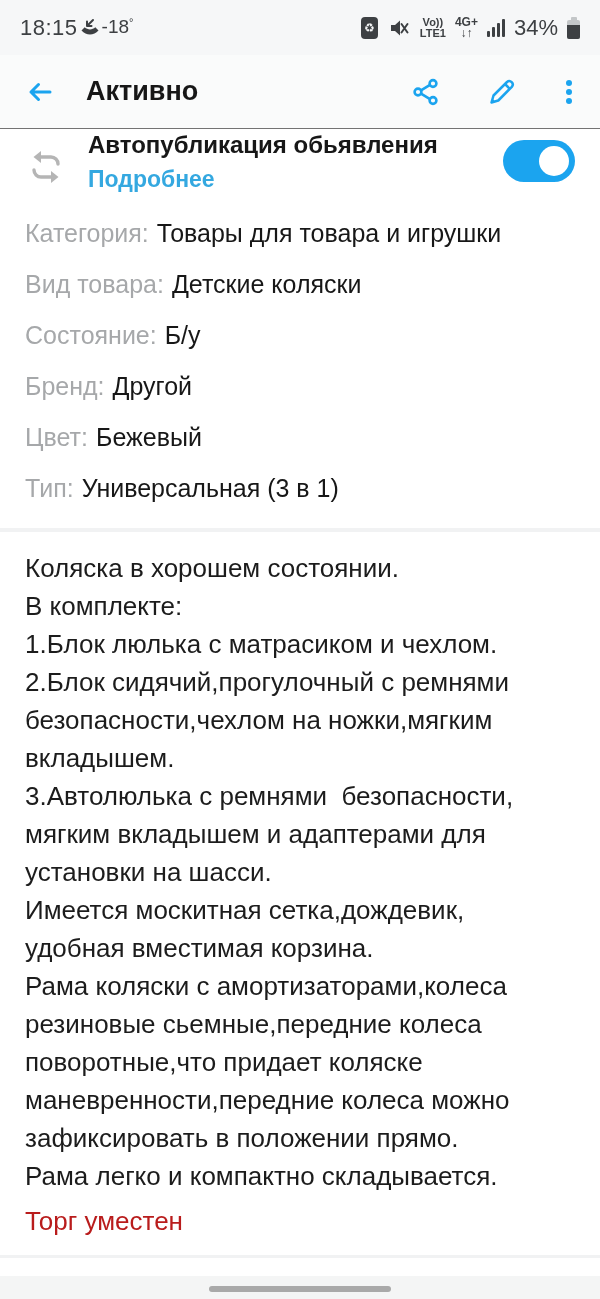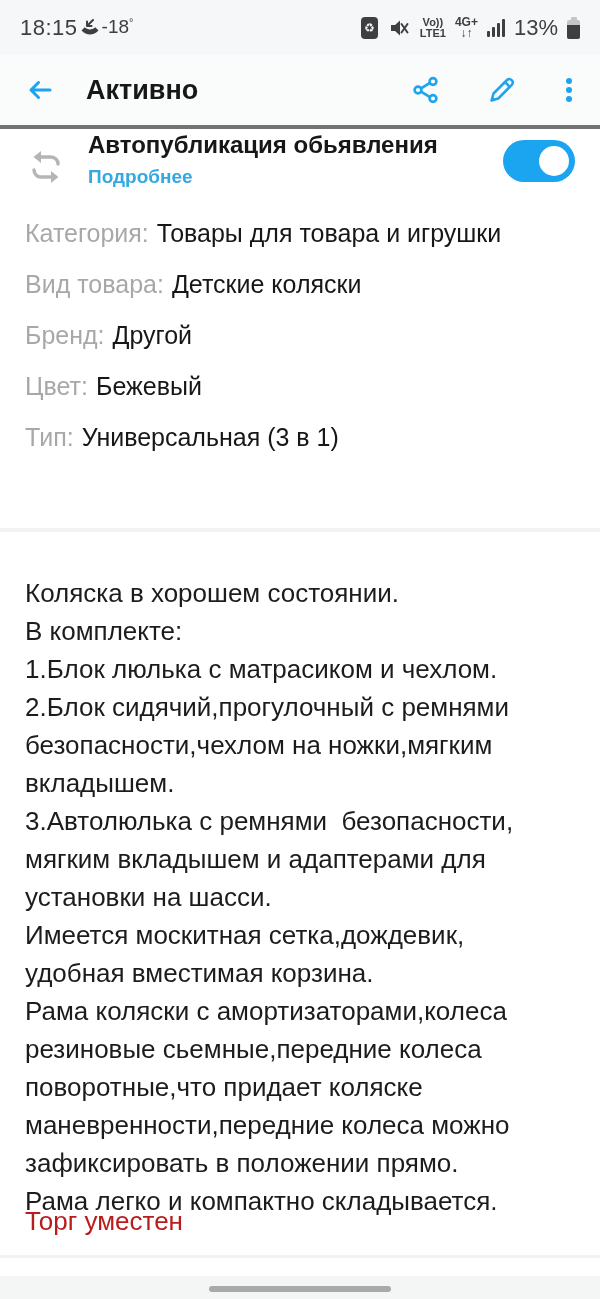--- a/index.html
+++ b/index.html
@@ -27,46 +27,46 @@
   .signal{display:flex;align-items:flex-end;gap:2px;height:18px;}
   .signal i{display:block;width:3px;background:#3d4043;border-radius:1px;}
   .batt-saver{width:17px;height:22px;background:#3d4043;border-radius:4px;
     display:flex;align-items:center;justify-content:center;color:#f6f7f8;font-size:12px;line-height:12px;}
   .battery{position:relative;width:13px;height:19px;margin-top:3px;background:#c3c6c8;border-radius:2px;}
   .battery:before{content:"";position:absolute;top:-3px;left:3.5px;width:6px;height:3px;background:#c3c6c8;border-radius:1px 1px 0 0;}
   .battery i{position:absolute;bottom:0;left:0;right:0;height:72%;background:#3d4043;border-radius:0 0 2px 2px;}
   
   .app-bar{
     position:absolute;top:55px;left:0;right:0;height:74px;
-    background:#fafbfb;border-bottom:4px solid #737373;
+    background:#fafbfb;border-bottom:1px solid #737373;
     box-shadow:0 1px 2px rgba(0,0,0,.05);
     display:flex;align-items:center;padding:0 24px;box-sizing:border-box;
   }
   .app-title{margin-left:30px;font-size:27px;font-weight:bold;color:#171717;}
   .ab-actions{margin-left:auto;display:flex;align-items:center;gap:44px;}
   .icon-btn{display:flex;align-items:center;justify-content:center;background:none;border:none;padding:0;cursor:pointer;}
   
   .autopub{position:absolute;top:129px;left:0;right:0;height:80px;background:#fff;font-weight:bold;}
   .autopub .sync{position:absolute;left:26px;top:16px;}
   .autopub-title{position:absolute;left:88px;top:2px;font-size:24px;color:#171717;}
-  .autopub-link{position:absolute;left:88px;top:37px;font-size:19px;color:#34a8e0;cursor:pointer;}
+  .autopub-link{position:absolute;left:88px;top:37px;font-size:23px;color:#34a8e0;cursor:pointer;}
   .toggle{position:absolute;right:25px;top:11px;width:72px;height:42px;border-radius:21px;cursor:pointer;}
   .toggle .knob{position:absolute;top:6px;right:6px;width:30px;height:30px;border-radius:50%;background:#fff;}
   
   .attrs{position:absolute;top:221px;left:25px;right:15px;}
   .attr-row{margin-bottom:26px;font-size:25px;line-height:25px;white-space:nowrap;}
   .attr-label{color:#a6a8aa;}
   .attr-value{color:#171717;margin-left:8px;}
   
   .divider{position:absolute;left:0;right:0;height:4px;background:#f1f2f3;}
   .div-1{top:528px;}
   .div-2{top:1255px;height:3px;}
   
   .description{
-    position:absolute;top:574px;left:25px;right:8px;
+    position:absolute;top:549px;left:25px;right:8px;
     font-size:26px;line-height:38px;color:#1c1c1c;white-space:pre-wrap;
   }
   .bargain{position:absolute;top:1206px;left:25px;font-size:26px;color:#b91c1c;}
   
   .nav-bar{position:absolute;left:0;right:0;bottom:0;height:23px;background:#f4f5f5;}
   .home-pill{position:absolute;left:50%;top:10px;transform:translateX(-50%);
     width:182px;height:6px;border-radius:3px;background:#a9a9a9;cursor:pointer;}
 </style>
 </head>
 <body>
@@ -99,21 +99,21 @@
       <span class="sb-stack net">
         <span>4G+</span>
         <span>↓↑</span>
       </span>
       <span class="signal">
         <i style="height:6px"></i>
           <i style="height:10px"></i>
           <i style="height:14px"></i>
           <i style="height:18px"></i>
       </span>
-      <span class="sb-percent">13%</span>
+      <span class="sb-percent">34%</span>
       <span class="battery">
           <i></i>
         </span>
     </div>
   </div>
 
   <div class="app-bar">
     <button class="icon-btn">
       <span style="display:flex;">
         <svg width="32" height="32" viewBox="0 0 32 32">
@@ -169,20 +169,23 @@
       <span class="knob"></span>
     </div>
   </div>
 
   <div class="attrs">
     <div class="attr-row">
       <span class="attr-label">Категория:</span><span class="attr-value">Товары для товара и игрушки</span>
     </div>
     <div class="attr-row">
       <span class="attr-label">Вид товара:</span><span class="attr-value">Детские коляски</span>
+    </div>
+    <div class="attr-row">
+      <span class="attr-label">Состояние:</span><span class="attr-value">Б/у</span>
     </div>
     <div class="attr-row">
       <span class="attr-label">Бренд:</span><span class="attr-value">Другой</span>
     </div>
     <div class="attr-row">
       <span class="attr-label">Цвет:</span><span class="attr-value">Бежевый</span>
     </div>
     <div class="attr-row">
       <span class="attr-label">Тип:</span><span class="attr-value">Универсальная (3 в 1)</span>
     </div>

